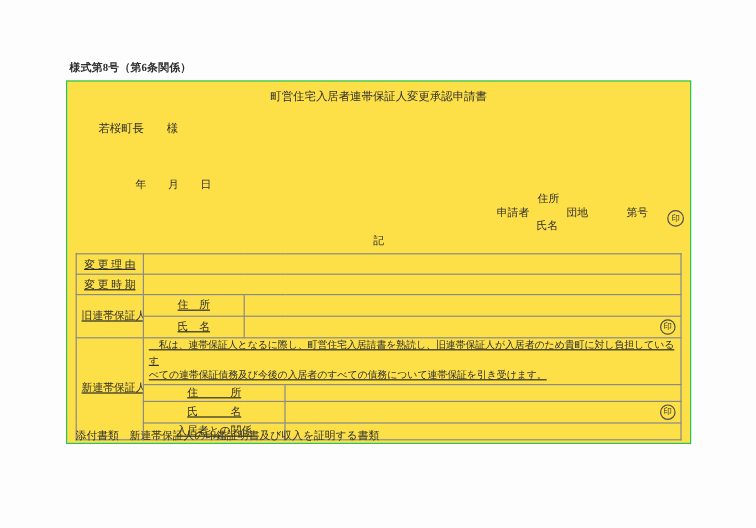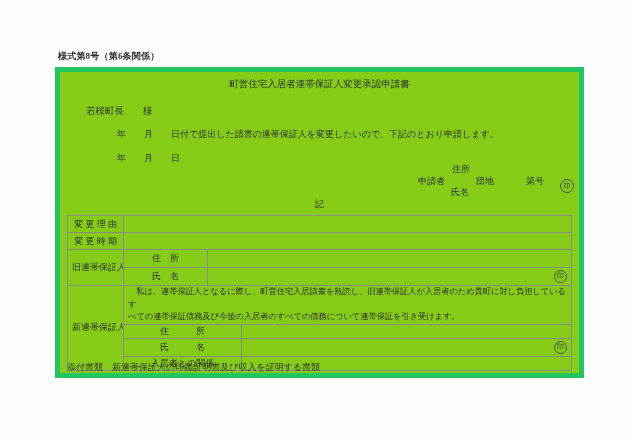--- a/index.html
+++ b/index.html
@@ -22,22 +22,22 @@
     font-size: 9px;
     letter-spacing: 0.2px;
     font-weight: bold;
   }
   .sheet {
     position: absolute;
     left: 55px;
     top: 67px;
     width: 519px;
     height: 301px;
-    border: 5px solid #22c55e;
-    background: #84cc16;
+    border: 1px solid #22c55e;
+    background: #fde047;
   }
   .doc-title {
     position: absolute;
     left: 0;
     right: 0;
     top: 6px;
     text-align: center;
     font-size: 9.5px;
   }
   .addressee {
@@ -108,20 +108,21 @@
     width: 504px;
     border-collapse: collapse;
     table-layout: fixed;
     font-size: 9px;
   }
   table.form-table td {
     border: 1px solid #8a8a8a;
     padding: 0 4px;
     vertical-align: middle;
     overflow: hidden;
+    text-decoration: underline;
   }
   .row-h17 { height: 17px; }
   .row-h18 { height: 18px; }
   .row-h28 { height: 28px; }
   .row-h13 { height: 13px; }
   .row-h16 { height: 14px; }
   .c-label {
     text-align: center;
     padding: 0 2px;
     white-space: nowrap;
@@ -155,21 +156,20 @@
 <body>
 
 <div class="form-number">様式第8号（第6条関係）</div>
 
 <div class="sheet">
 
   <div class="doc-title">町営住宅入居者連帯保証人変更承認申請書</div>
 
   <div class="addressee">若桜町長　　様</div>
 
-  <div class="intro-line">年　　月　　日付で提出した請書の連帯保証人を変更したいので、下記のとおり申請します。</div>
 
   <div class="date-line">年　　月　　日</div>
 
   <div class="ap ap-address">住所</div>
   <div class="ap ap-applicant">申請者</div>
   <div class="ap ap-estate">団地</div>
   <div class="ap ap-number">第号</div>
   <div class="ap ap-name">氏名</div>
   <div class="seal">印</div>
 

